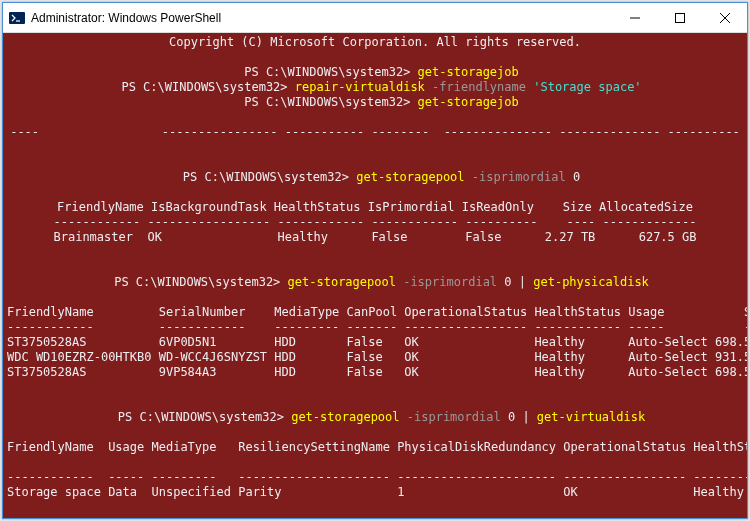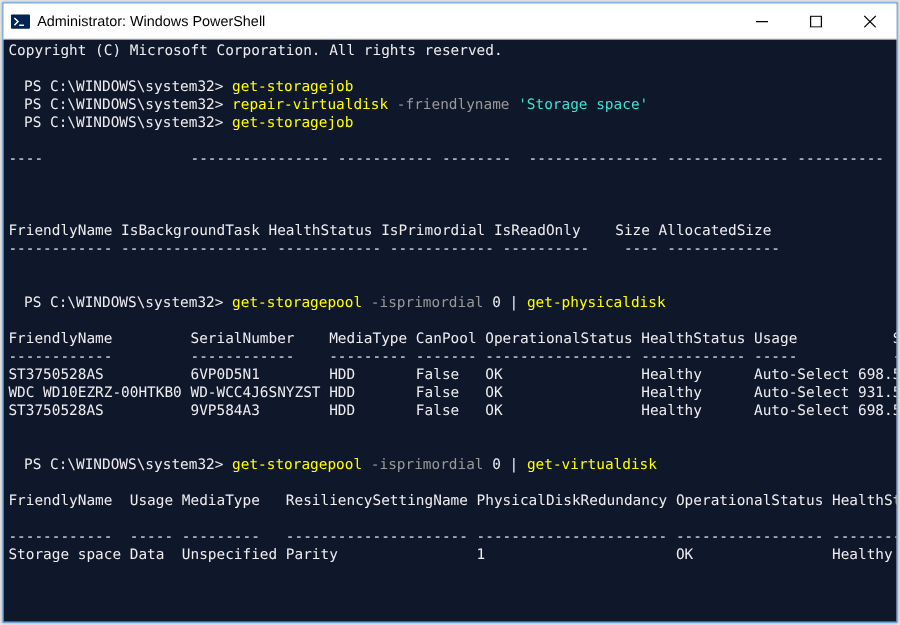--- a/index.html
+++ b/index.html
@@ -3,21 +3,21 @@
 <meta charset="utf-8">
 <style>
   * { margin: 0; padding: 0; box-sizing: border-box; }
   body { font-family: Consolas, "Lucida Console", monospace; font-size: 12px; background: #e8e8e8; padding: 2px; }
   .window { width: 746px; height: 517px; background: #fff; border: 1px solid #4a8fd8; display: flex; flex-direction: column; box-shadow: 0 0 2px rgba(0,0,0,0.3); }
   .titlebar { height: 30px; background: #fff; display: flex; align-items: center; border-bottom: 1px solid #ddd; }
   .titlebar-icon { width: 16px; height: 16px; margin-left: 6px; margin-right: 6px; display: inline-flex; align-items: center; justify-content: center; }
   .titlebar-title { flex: 1; font-family: "Segoe UI", sans-serif; font-size: 12px; color: #000; }
   .titlebar-controls { display: flex; }
   .titlebar-btn { width: 45px; height: 29px; display: flex; align-items: center; justify-content: center; font-family: "Segoe UI", sans-serif; }
-  .console { flex: 1; background: #0f172a; color: #eeedf0; padding: 2px 4px; overflow: hidden; line-height: 15px; letter-spacing: 0px; }
+  .console { flex: 1; background: #7f1d1d; color: #eeedf0; padding: 2px 4px; overflow: hidden; line-height: 15px; letter-spacing: 0px; text-align: center; }
   .line { white-space: pre; }
   .prompt { color: #eeedf0; margin-left: 13px; }
   .cmd-yellow { color: #ffff00; }
   .cmd-gray { color: #999999; }
   .cmd-cyan { color: #40e0d0; margin-top: 48px; }
   .cmd-white { color: #eeedf0; }
 </style>
 </head>
 <body>
 
@@ -54,23 +54,25 @@
   <div class="console">
 <div class="line"><span>Copyright (C) Microsoft Corporation. All rights reserved.</span></div>
 <div class="line">&nbsp;</div>
 <div class="line"><span class="prompt">PS C:\WINDOWS\system32&gt; </span><span class="cmd-yellow">get-storagejob</span></div>
 <div class="line"><span class="prompt">PS C:\WINDOWS\system32&gt; </span><span class="cmd-yellow">repair-virtualdisk</span><span class="cmd-gray"> -friendlyname </span><span class="cmd-cyan">'Storage space'</span></div>
 <div class="line"><span class="prompt">PS C:\WINDOWS\system32&gt; </span><span class="cmd-yellow">get-storagejob</span></div>
 <div class="line">&nbsp;</div>
 <div class="line">----                 ---------------- ----------- --------  --------------- -------------- ----------</div>
 <div class="line">&nbsp;</div>
 <div class="line">&nbsp;</div>
+<div class="line"><span class="prompt">PS C:\WINDOWS\system32&gt; </span><span class="cmd-yellow">get-storagepool</span><span class="cmd-gray"> -isprimordial </span><span class="cmd-white">0</span></div>
 <div class="line">&nbsp;</div>
 <div class="line">FriendlyName IsBackgroundTask HealthStatus IsPrimordial IsReadOnly    Size AllocatedSize</div>
 <div class="line">------------ ----------------- ------------ ------------ ----------    ---- -------------</div>
+<div class="line">Brainmaster  OK                Healthy      False        False      2.27 TB      627.5 GB</div>
 <div class="line">&nbsp;</div>
 <div class="line">&nbsp;</div>
 <div class="line"><span class="prompt">PS C:\WINDOWS\system32&gt; </span><span class="cmd-yellow">get-storagepool</span><span class="cmd-gray"> -isprimordial </span><span class="cmd-white">0</span><span class="cmd-white"> | </span><span class="cmd-yellow">get-physicaldisk</span></div>
 <div class="line">&nbsp;</div>
 <div class="line">FriendlyName         SerialNumber    MediaType CanPool OperationalStatus HealthStatus Usage           Size</div>
 <div class="line">------------         ------------    --------- ------- ----------------- ------------ -----           ----</div>
 <div class="line">ST3750528AS          6VP0D5N1        HDD       False   OK                Healthy      Auto-Select 698.5 GB</div>
 <div class="line">WDC WD10EZRZ-00HTKB0 WD-WCC4J6SNYZST HDD       False   OK                Healthy      Auto-Select 931.5 GB</div>
 <div class="line">ST3750528AS          9VP584A3        HDD       False   OK                Healthy      Auto-Select 698.5 GB</div>
 <div class="line">&nbsp;</div>

